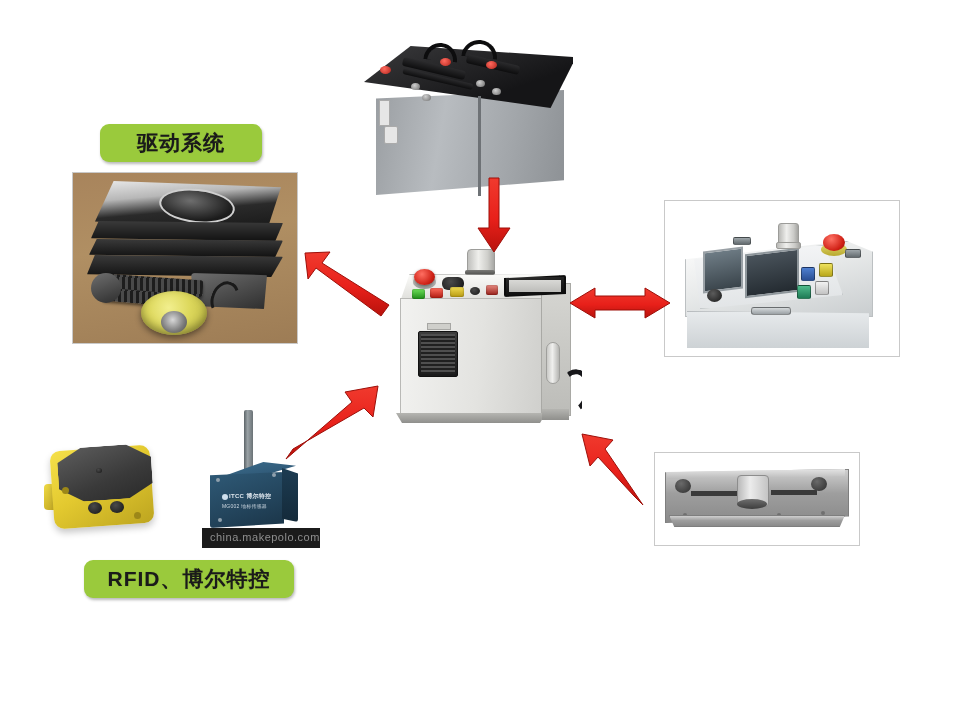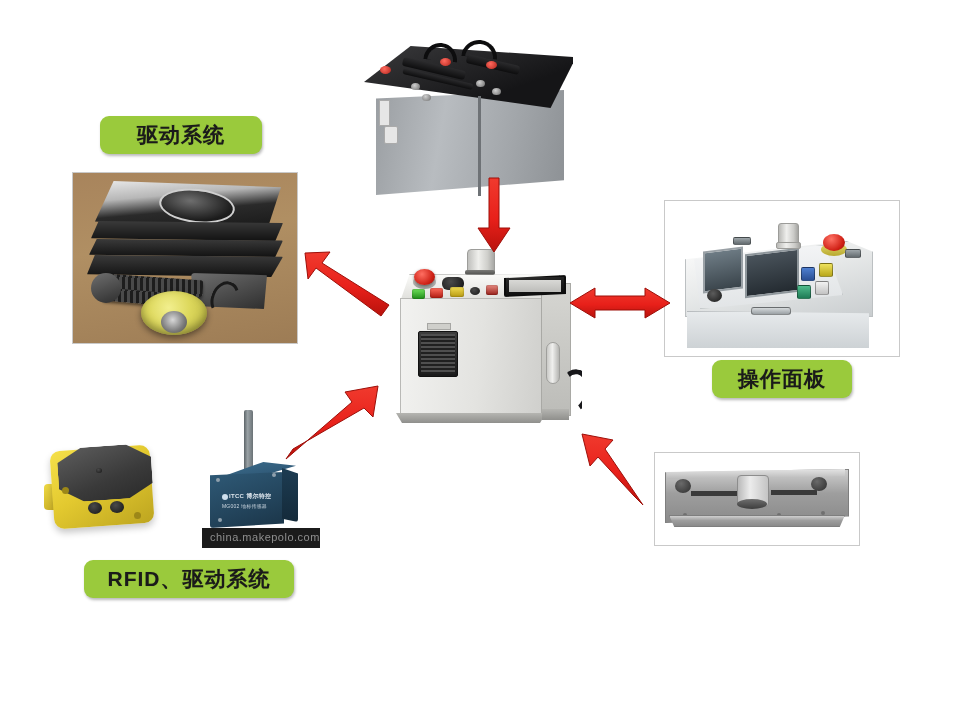--- a/index.html
+++ b/index.html
@@ -183,21 +183,21 @@
     <div class="drv-motor" style="left:118px;top:100px;width:76px;height:36px;
          clip-path:polygon(0 0,100% 6%,96% 100%,4% 92%);"></div>
     <div class="drv-spring" style="left:34px;top:104px;width:96px;height:17px;transform:rotate(4deg);"></div>
     <div class="drv-spring" style="left:30px;top:118px;width:82px;height:13px;transform:rotate(5deg);"></div>
     <div class="drv-motor" style="left:18px;top:100px;width:30px;height:30px;border-radius:50%;"></div>
     <div class="drv-wheel" style="left:68px;top:118px;width:66px;height:44px;"></div>
     <div class="drv-hub" style="left:88px;top:138px;width:26px;height:22px;"></div>
     <div class="drv-cable" style="left:138px;top:108px;width:22px;height:30px;transform:rotate(20deg);"></div>
   </div>
 
-  <div class="pill" style="left:100px;top:116px;width:162px;height:38px;font-size:21px;">
+  <div class="pill" style="left:100px;top:124px;width:162px;height:38px;font-size:21px;">
     <span>驱动系统</span>
   </div>
 
   <div class="photo" style="left:382px;top:243px;width:200px;height:190px;">
 
     <div class="cab-beacon" style="left:85px;top:6px;width:26px;height:22px;"></div>
     <div class="cab-beacon-base" style="left:83px;top:27px;width:30px;height:5px;"></div>
 
     <div class="cab-top" style="left:18px;top:31px;width:158px;height:26px;
          clip-path:polygon(6% 0,100% 4%,100% 100%,0 100%);"></div>
@@ -256,23 +256,20 @@
     <div class="op-beacon" style="left:111px;top:41px;width:23px;height:5px;border-radius:2px;"></div>
     <div class="op-btn" style="left:68px;top:36px;width:16px;height:6px;background:linear-gradient(180deg,#9ea6aa,#636b6f);"></div>
     <div class="op-btn" style="left:180px;top:48px;width:14px;height:7px;background:linear-gradient(180deg,#9ea6aa,#636b6f);"></div>
     <div class="op-base" style="left:22px;top:110px;width:182px;height:36px;
          clip-path:polygon(0 0,100% 6%,100% 100%,0 100%);"></div>
     <div class="op-btn" style="left:86px;top:106px;width:38px;height:6px;border-radius:3px;
          background:linear-gradient(180deg,#d5d9db,#9ba1a5);"></div>
     <div class="op-wm" style="left:24px;top:132px;"></div>
   </div>
 
-  <div class="pill" style="left:712px;top:360px;width:140px;height:38px;font-size:21px;">
-    <span>操作面板</span>
-  </div>
 
   <div class="photo" style="left:36px;top:432px;width:132px;height:112px;">
     <div class="rf-tab" style="left:8px;top:52px;width:22px;height:26px;"></div>
     <div class="rf-body" style="left:16px;top:16px;width:100px;height:78px;
          transform:rotate(-4deg);"></div>
     <div class="rf-face" style="left:22px;top:14px;width:94px;height:54px;transform:rotate(-4deg);"></div>
     <div class="rf-dot" style="left:60px;top:36px;width:6px;height:5px;"></div>
     <div class="rf-dot" style="left:52px;top:70px;width:14px;height:12px;"></div>
     <div class="rf-dot" style="left:74px;top:69px;width:14px;height:12px;"></div>
     <div class="rf-hole" style="left:26px;top:55px;width:7px;height:7px;"></div>
@@ -291,21 +288,21 @@
     <div class="bl-screw" style="left:76px;top:71px;width:4px;height:4px;"></div>
     <div class="bl-screw" style="left:22px;top:116px;width:4px;height:4px;"></div>
     <div class="bl-logo-dot" style="left:26px;top:92px;width:6px;height:6px;"></div>
     <div class="bl-logo" style="left:33px;top:90px;">ITCC 博尔特控</div>
     <div class="bl-sub" style="left:26px;top:101px;">MG002 地标传感器</div>
     <div class="bl-wmbar" style="left:6px;top:126px;width:118px;height:20px;"></div>
     <div class="bl-wm" style="left:14px;top:129px;">china.makepolo.com</div>
   </div>
 
   <div class="pill" style="left:84px;top:560px;width:210px;height:38px;font-size:21px;">
-    <span>RFID、驱动系统</span>
+    <span>RFID、博尔特控</span>
   </div>
 
   <div class="photo framed" style="left:654px;top:452px;width:204px;height:92px;">
     <div class="sf-bg"></div>
     <div class="sf-bar" style="left:10px;top:16px;width:182px;height:52px;
          clip-path:polygon(0 6%,100% 0,100% 88%,0 100%);"></div>
     <div class="sf-bar-top" style="left:12px;top:16px;width:178px;height:10px;
          clip-path:polygon(0 30%,100% 0,100% 70%,0 100%);"></div>
     <div class="sf-slot" style="left:36px;top:38px;width:50px;height:5px;"></div>
     <div class="sf-slot" style="left:116px;top:37px;width:46px;height:5px;"></div>

